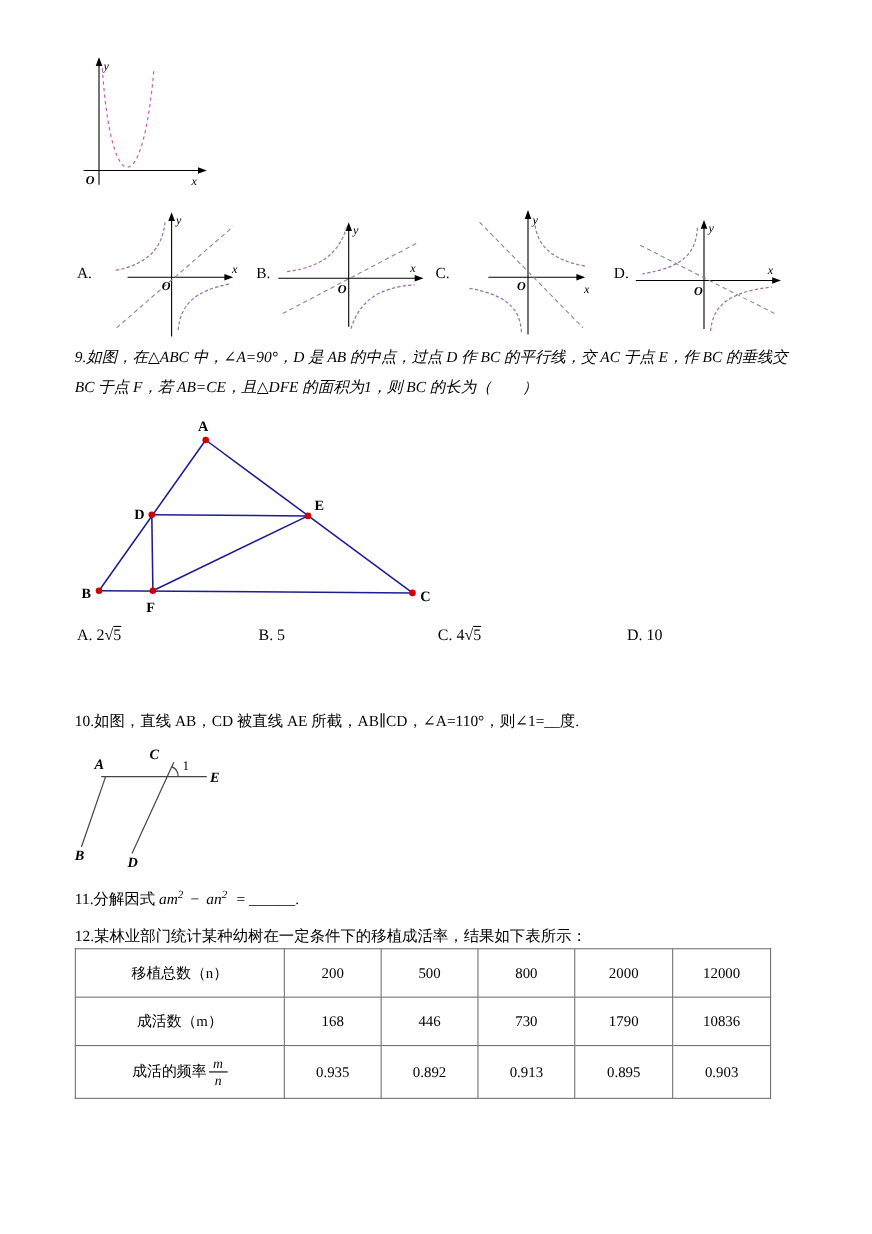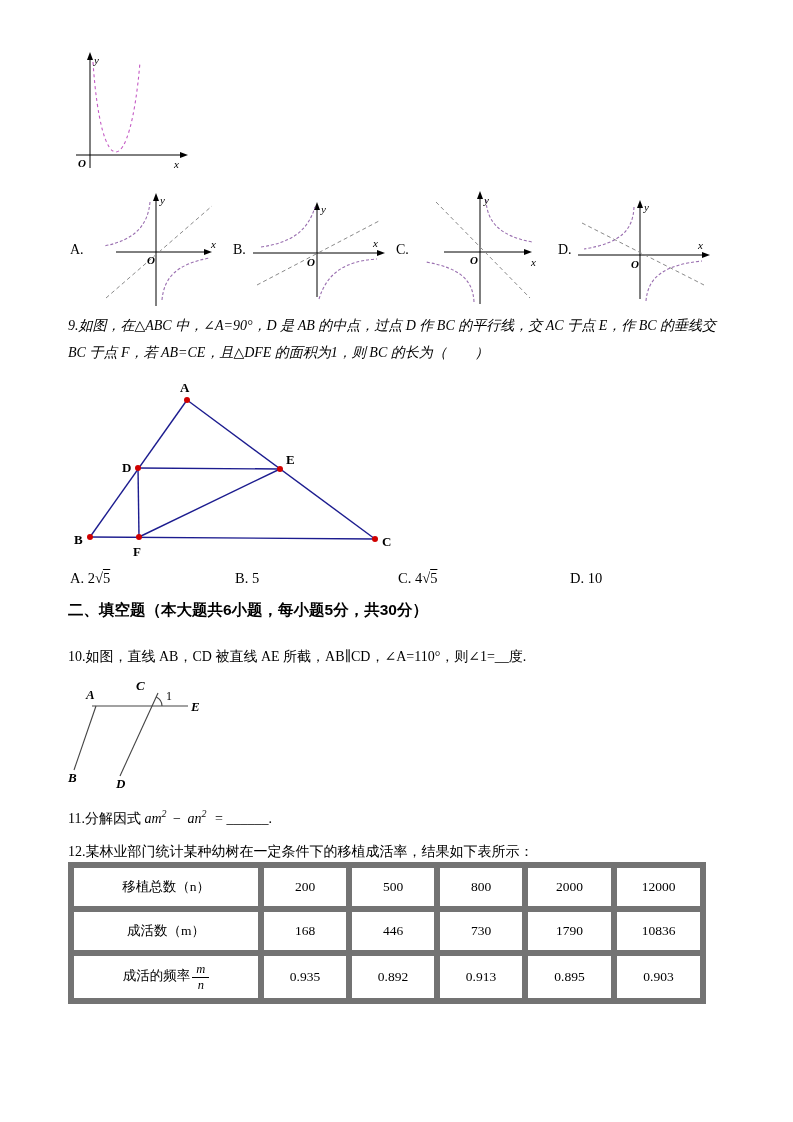--- a/index.html
+++ b/index.html
@@ -7,21 +7,21 @@
   body { background:#fff; font-family:"Liberation Serif","DejaVu Serif",serif; color:#000; position:relative; overflow:hidden; }
   .abs { position:absolute; }
   .qtext { font-size:14px; line-height:27px; }
   .opt-label { font-size:14px; }
   .section-title { font-size:15.5px; font-weight:bold; font-family:"Liberation Sans","DejaVu Sans",sans-serif; }
   .q9-option { font-size:14.5px; }
   .radicand { text-decoration: overline; }
   .math-italic { font-style: italic; text-align: center; }
   sup { font-size:10px; }
   table.survival { border-collapse:collapse; table-layout:fixed; }
-  table.survival td { border:6px solid #737373; text-align:center; vertical-align:middle; font-size:13.5px; }
+  table.survival td { border:1px solid #737373; text-align:center; vertical-align:middle; font-size:13.5px; }
   .frac { display:inline-block; vertical-align:middle; text-align:center; font-style:italic; font-size:12.5px; margin-left:2px; }
   .frac .num { display:block; border-bottom:1px solid #000; padding:0 4px; line-height:1.15; }
   .frac .den { display:block; line-height:1.15; }
   svg text { font-family:"Liberation Serif","DejaVu Serif",serif; }
   .axis-label { font-style:italic; font-size:11px; }
   .origin-label { font-style:italic; font-size:11px; font-weight:bold; }
   .pt-label { font-weight:bold; font-size:13px; }
 </style>
 </head>
 <body>
@@ -123,21 +123,20 @@
     <text x="50" y="90" class="pt-label">D</text>
     <text x="214" y="82" class="pt-label">E</text>
     <text x="61" y="174" class="pt-label">F</text>
   </svg>
 
   <span class="abs q9-option" style="left:70px; top:570px;"><span>A. 2</span><span><span>√</span><span class="radicand">5</span></span></span>
   <span class="abs q9-option" style="left:235px; top:570px;">B. 5</span>
   <span class="abs q9-option" style="left:398px; top:570px;"><span>C. 4</span><span><span>√</span><span class="radicand">5</span></span></span>
   <span class="abs q9-option" style="left:570px; top:570px;">D. 10</span>
 
-  <div class="abs section-title" style="left:68px; top:600px;">二、填空题（本大题共6小题，每小题5分，共30分）</div>
 
   <div class="abs qtext" style="left:68px; top:643px; width:665px;">10.如图，直线 AB，CD 被直线 AE 所截，AB∥CD，∠A=110°，则∠1=__度.</div>
 
   <svg class="abs" style="left:60px; top:668px;" width="150" height="122" viewBox="0 0 150 122">
     <g stroke="#444" stroke-width="1.1">
       <line x1="32" y1="38" x2="128" y2="38"></line>
       <line x1="36" y1="38" x2="14" y2="102"></line>
       <line x1="60" y1="108" x2="98" y2="25"></line>
       <path d="M102,38 A10,10 0 0 0 96.2,28.9" fill="none"></path>
     </g>

